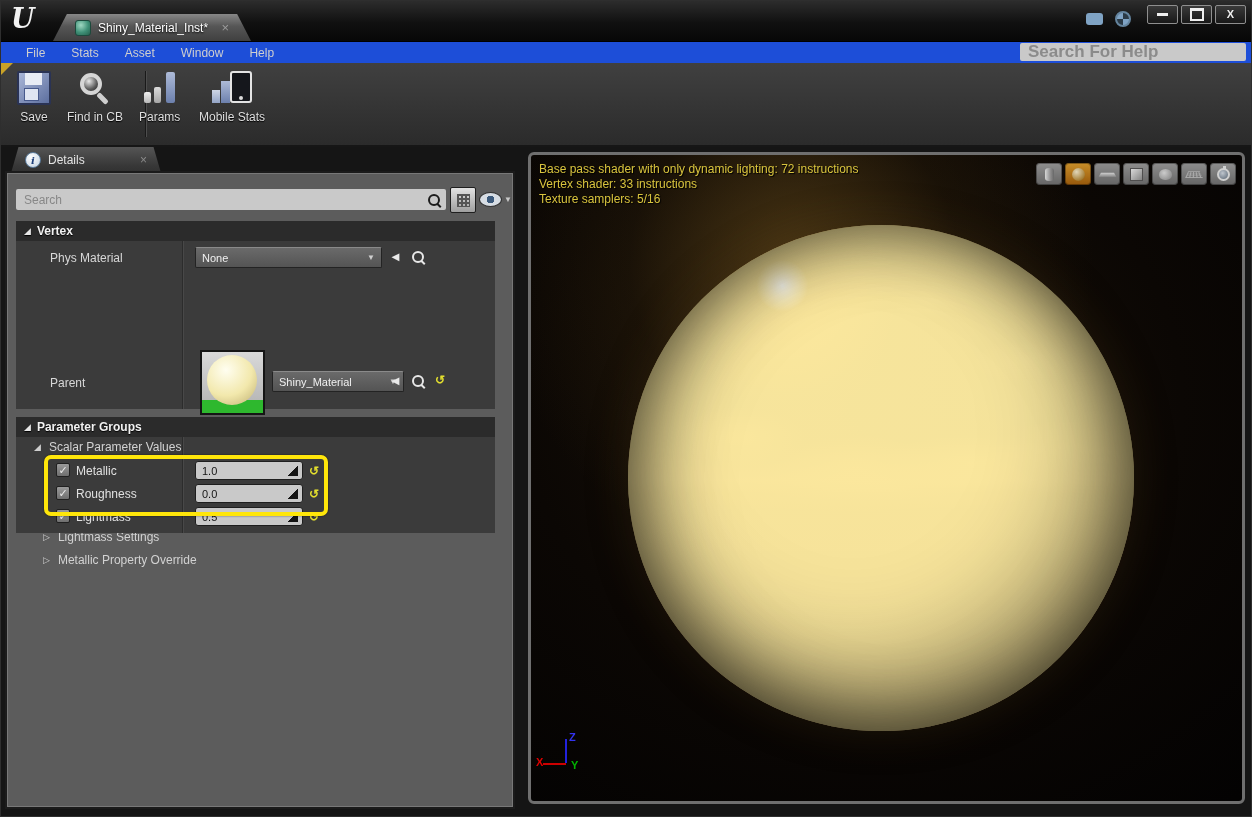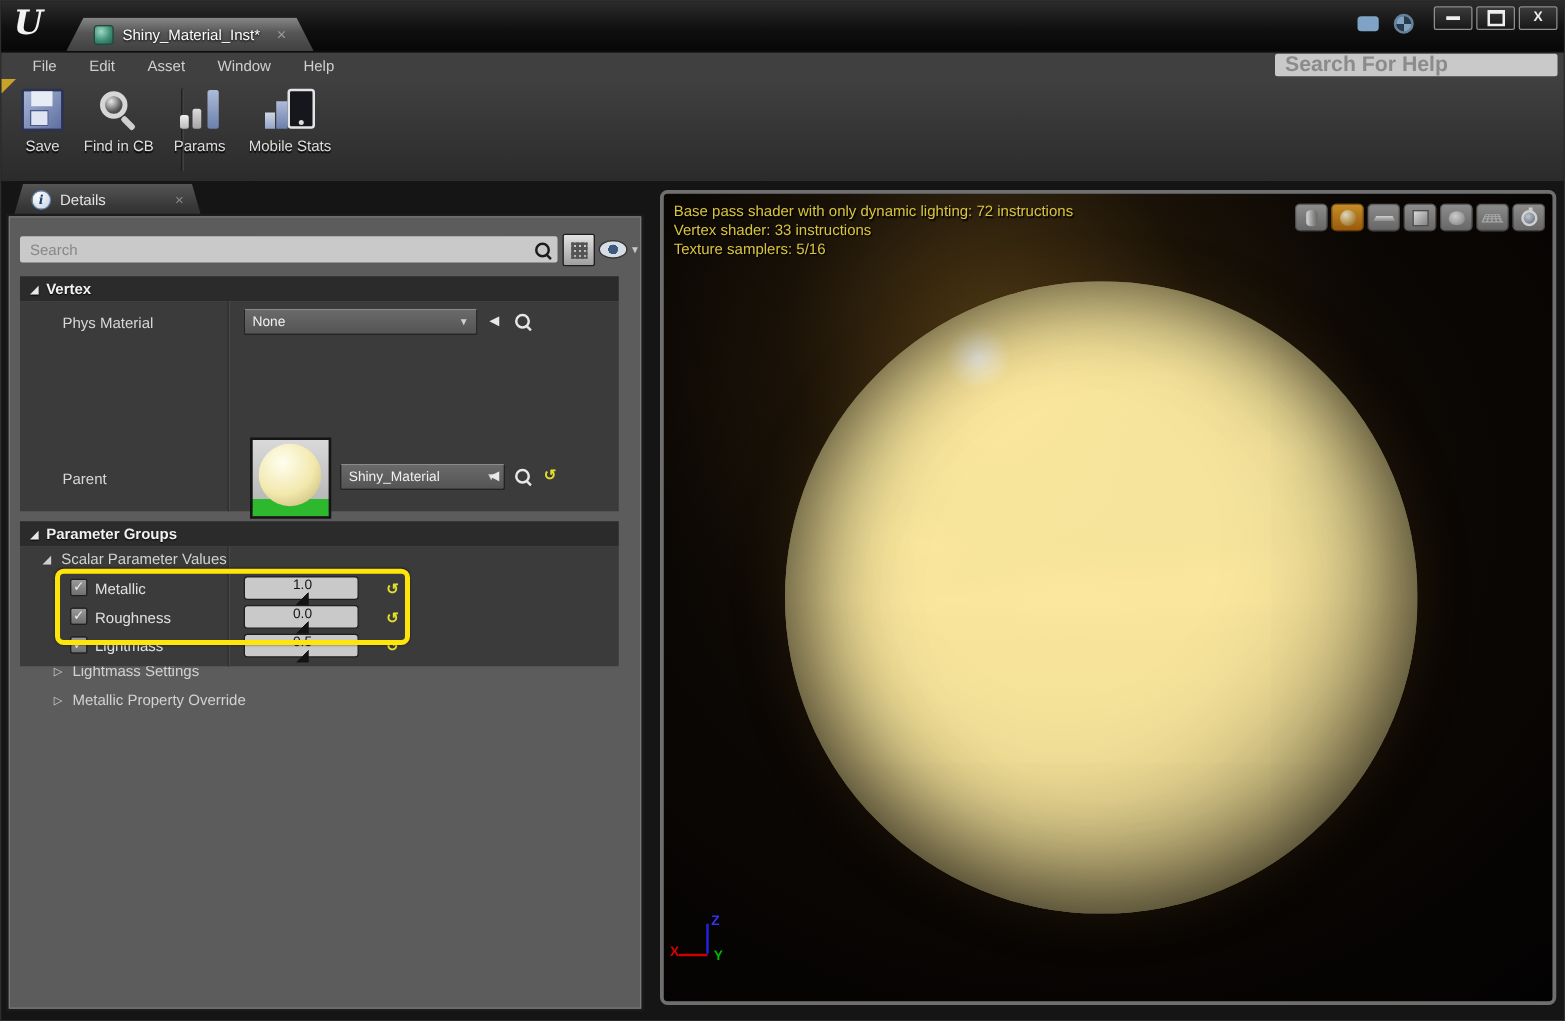--- a/index.html
+++ b/index.html
@@ -26,21 +26,21 @@
            border-top-color:#7fa3c4;border-left-width:2px;border-right-width:2px;}
   .swirl-icon{width:16px;height:16px;border-radius:50%;border:2px solid #64849e;box-sizing:border-box;
            background:conic-gradient(#2b3a46 0 25%,#7fa3c4 25% 50%,#2b3a46 50% 75%,#7fa3c4 75% 100%);}
   .win-btns{position:absolute;right:5px;top:4px;display:flex;gap:3px;}
   .win-btn{width:29px;height:17px;background:linear-gradient(#3a3a3a,#181818);border:1px solid #8f8f8f;
            border-radius:2px;display:flex;align-items:center;justify-content:center;}
   .win-btn .bar{width:11px;height:3px;background:#efefef;}
   .win-btn .boxg{width:10px;height:8px;border:2px solid #efefef;border-top-width:3px;}
   .win-btn .xg{color:#efefef;font-size:11px;font-weight:bold;line-height:1;}
   
-  .menubar{position:absolute;left:0;top:40px;right:0;height:22px;background:#404040;
+  .menubar{position:absolute;left:0;top:40px;right:0;height:22px;background:#1d4ed8;
            border-top:1px solid #000;display:flex;align-items:center;padding-left:12px;}
   .menu-item{color:#cfcfcf;font-size:12px;padding:0 13px;line-height:22px;}
   .help-search{position:absolute;right:5px;top:42px;width:226px;height:18px;background:#c9c9c9;
            border-radius:2px;display:flex;align-items:center;padding:0 4px 0 6px;box-sizing:border-box;}
   .help-search input{flex:1;border:0;background:transparent;outline:none;font-size:17px;color:#333;
            font-family:"Liberation Sans",sans-serif;font-weight:bold;}
   .help-search input::placeholder{color:#8b8b8b;}
   .mag{width:8px;height:8px;border:2px solid #1c1c1c;border-radius:50%;position:relative;flex:none;}
   .mag:after{content:"";position:absolute;width:2px;height:5px;background:#1c1c1c;left:8px;top:7px;
            transform:rotate(-45deg);}
@@ -116,22 +116,22 @@
   .thumb{position:absolute;left:184px;top:109px;width:65px;height:65px;border:2px solid #151515;box-sizing:border-box;
            background:linear-gradient(#d9d9d9,#b9b9b9 78%,#2eb82e 78%);}
   .thumb .ball{position:absolute;left:5px;top:3px;width:50px;height:50px;border-radius:50%;
            background:radial-gradient(circle at 38% 30%,#fffef0,#f2e8ac 55%,#cfc183 85%,#a99d66);}
   .collapsed-row{position:absolute;color:#d2d2d2;font-size:12px;display:flex;gap:8px;align-items:center;}
   .collapsed-row .tri{color:#cfcfcf;}
   .checkbox{position:absolute;width:14px;height:14px;background:linear-gradient(#9a9a9a,#6f6f6f);
            border:1px solid #202020;border-radius:2px;box-sizing:border-box;display:flex;align-items:center;
            justify-content:center;color:#ececec;font-size:11px;line-height:1;}
   .param-name{position:absolute;color:#e0e0e0;font-size:12px;}
-  .num-field{position:absolute;width:92px;height:19px;background:#c9c9c9;border:1px solid #1e1e1e;
-           border-radius:3px;box-sizing:border-box;display:flex;align-items:center;padding:0 4px 0 6px;flex-direction:column;}
+  .num-field{position:absolute;width:108px;height:19px;background:#c9c9c9;border:1px solid #1e1e1e;
+           border-radius:3px;box-sizing:border-box;display:flex;align-items:center;padding:0 4px 0 6px;}
   .num-field .nv{flex:1;color:#141414;font-size:11px;}
   .num-field .handle{width:10px;height:10px;background:linear-gradient(135deg,transparent 48%,#141414 48%);flex:none;}
   .hl-rect{position:absolute;left:36px;top:281px;width:276px;height:53px;border:4px solid #ffe60a;
            border-radius:7px;pointer-events:none;box-shadow:0 0 2px rgba(0,0,0,.6);}
   
   .viewport{position:absolute;left:527px;top:151px;width:717px;height:652px;border:3px solid #6f6f6f;
            border-radius:6px;box-sizing:border-box;overflow:hidden;
            background:
              radial-gradient(circle 300px at 37% 17%,rgba(122,90,32,.55),rgba(62,44,15,.25) 55%,rgba(0,0,0,0) 100%),
              radial-gradient(ellipse 600px 520px at 45% 38%,#1a1208 0%,#0b0704 55%,#030202 100%);}
@@ -199,21 +199,21 @@
           <span class="boxg"></span>
         </div>
       <div class="win-btn">
           <span class="xg">X</span>
         </div>
     </div>
   </div>
 
   <div class="menubar">
     <span class="menu-item">File</span>
-    <span class="menu-item">Edit</span>
+    <span class="menu-item">Stats</span>
     <span class="menu-item">Asset</span>
     <span class="menu-item">Window</span>
     <span class="menu-item">Help</span>
   </div>
   <div class="help-search">
     <input type="text" placeholder="Search For Help" style="">
     <span class="mag"></span>
   </div>
 
   <div class="toolbar">

